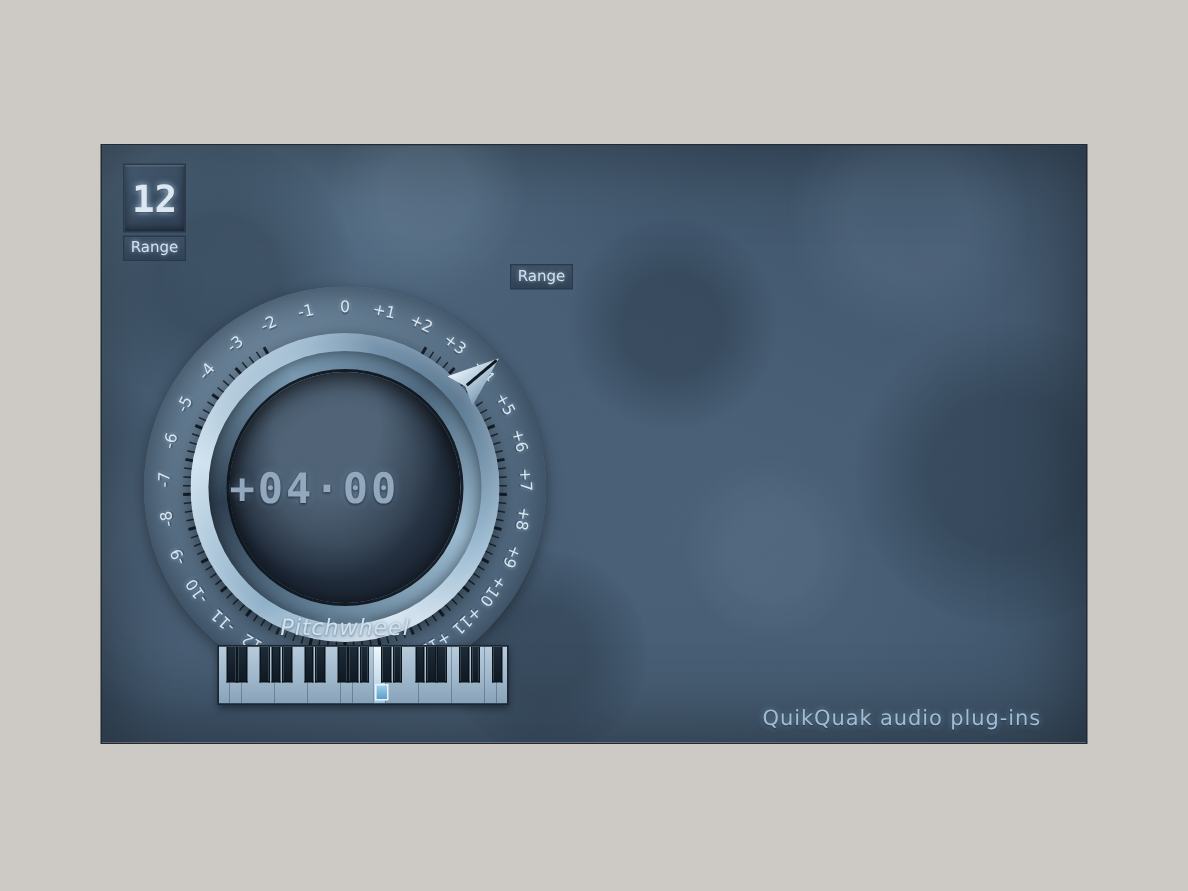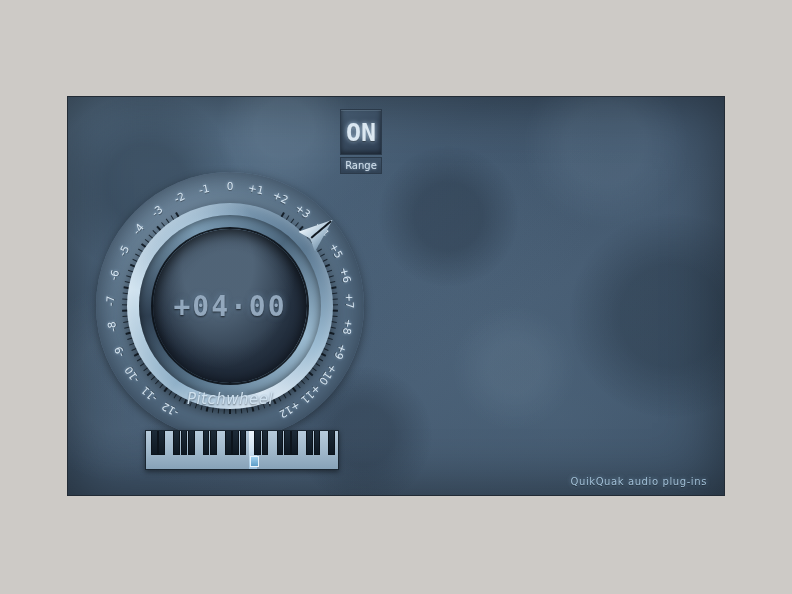--- a/index.html
+++ b/index.html
@@ -99,21 +99,21 @@
     position:absolute;left:12px;top:12px;right:12px;bottom:12px;border-radius:50%;
     background:conic-gradient(from 40deg,#4f6a81,#9cbcd2 20%,#5b788f 45%,#2f4052 62%,#7b9cb4 82%,#4f6a81 100%);
     box-shadow:inset 0 0 10px rgba(0,0,0,.55);
   }
   .capdome{
     position:absolute;left:26px;top:26px;right:26px;bottom:26px;border-radius:50%;
     background:
       radial-gradient(ellipse at 42% 24%, rgba(150,180,205,.34) 0 28%, rgba(0,0,0,0) 62%),
       radial-gradient(circle at 50% 45%, #2c3a4a 0 40%, #1b2533 72%, #10161f 100%);
     box-shadow:inset 0 3px 14px rgba(0,0,0,.75), 0 0 0 2px rgba(10,16,22,.9);
-    display:flex;align-items:center;justify-content:center;
+    display:flex;align-items:center;
   }
   .readout{
     font-family:"DejaVu Sans Mono", monospace;
     font-size:28px;font-weight:bold;letter-spacing:2px;
     color:#93a8bd;
     text-shadow:0 0 6px rgba(120,155,190,.5),0 1px 2px rgba(0,0,0,.8);
   }
   .pointer{
     position:absolute;left:50%;top:50%;width:134px;height:26px;
     transform-origin:0 50%;margin-top:-13px;pointer-events:none;
@@ -153,37 +153,40 @@
     background:linear-gradient(180deg,#1d2b38,#0f1923);
     border:1px solid #0c141c;border-top:none;
   }
   .selbox{
     position:absolute;bottom:2px;width:7px;height:9px;
     background:linear-gradient(180deg,#9fd0ee,#5d9ec8);
     border:1px solid #e8f4fb;
   }
 
   #brand{
-    position:absolute;right:17px;bottom:8px;
-    font-size:10px;color:#9fbdd4;letter-spacing:.6px;
+    position:absolute;right:30px;bottom:8px;
+    font-size:14px;color:#9fbdd4;letter-spacing:.6px;
     text-shadow:0 0 4px rgba(150,190,220,.55),0 1px 1px rgba(0,0,0,.5);
   }
 </style>
 </head>
 <body>
 
 <div id="plugin">
 
   <div class="divider" style="left:330px;"></div>
 
+  <div class="lcdbox" style="left:14px;top:12px;">
+    <div class="screen">
+      <span>12</span>
+    </div>
+    <div class="cap">Range</div>
+  </div>
 
   <div class="lcdbox" style="left:272px;top:12px;">
-    <div class="screen">
-      <span>ON</span>
-    </div>
     <div class="cap">Range</div>
   </div>
 
   <div class="dialwrap" id="dial-left" style="left:28px;top:10px;">
     <div class="scale-ring"></div>
     <div class="ticks">
         <div class="tick major" style="height: 13px; transform: rotate(-150deg) translate(-50%, 95px);"></div>
         <div class="tick" style="height: 7px; transform: rotate(-146.875deg) translate(-50%, 101px);"></div>
         <div class="tick" style="height: 7px; transform: rotate(-143.75deg) translate(-50%, 101px);"></div>
         <div class="tick" style="height: 7px; transform: rotate(-140.625deg) translate(-50%, 101px);"></div>

